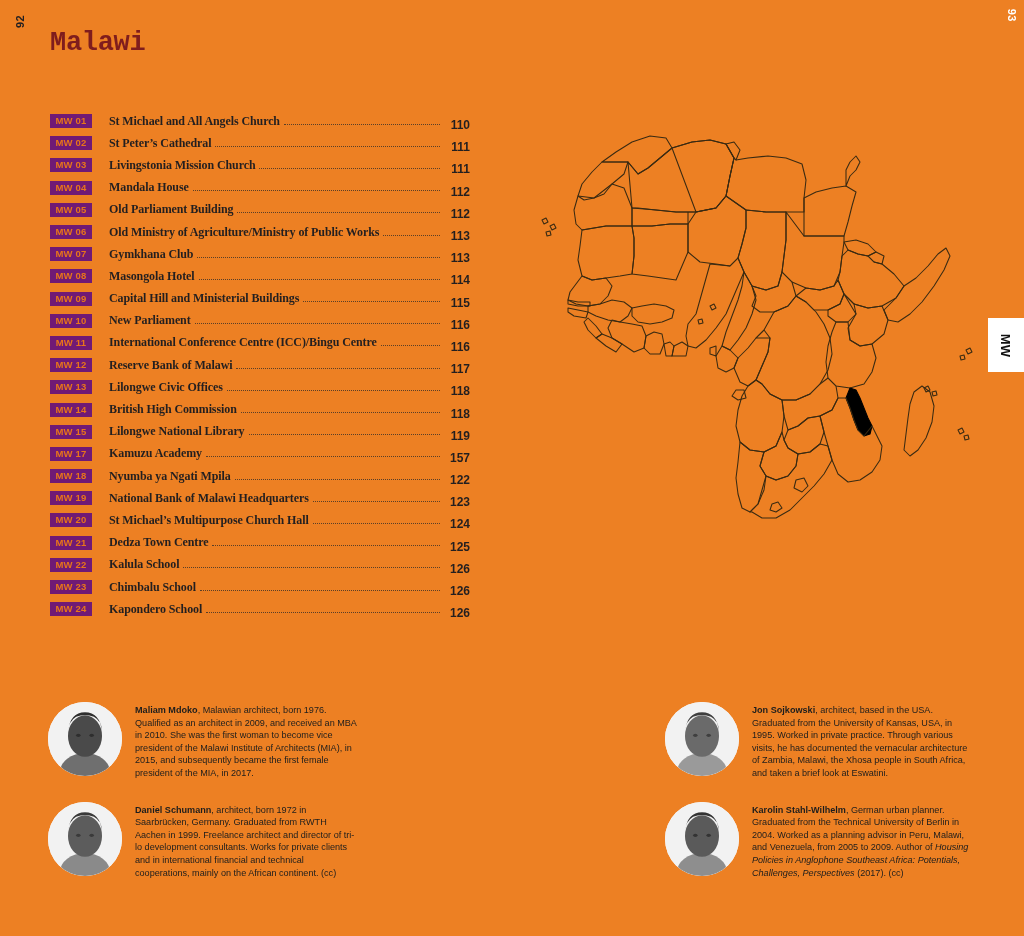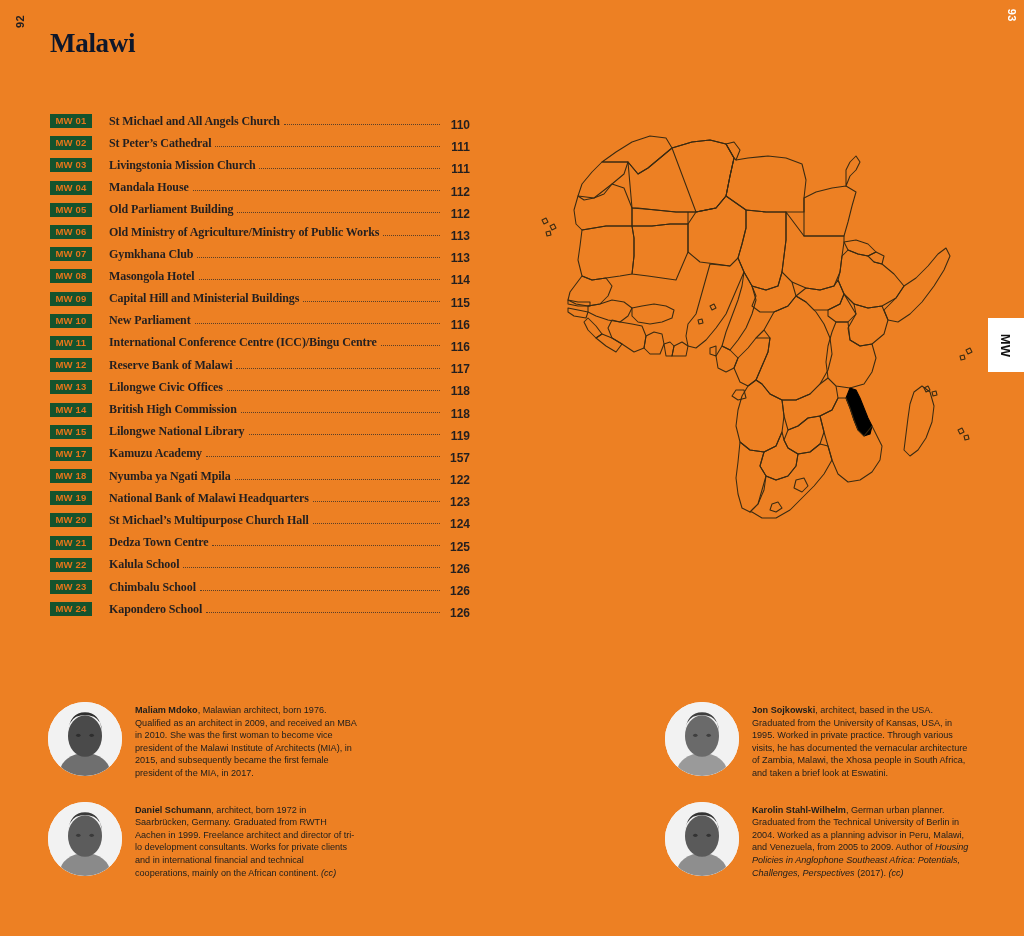--- a/index.html
+++ b/index.html
@@ -47,42 +47,42 @@
   .folio-right .fr-num { font-size: 11px; }
 
   
   .page-title {
     position: absolute;
     left: 50px;
     top: 28px;
     font-size: 27px;
     font-weight: bold;
     letter-spacing: -0.3px;
-    color: #0f172a;
-    font-family: Liberation Serif, serif;
+    color: #7f1d1d;
+    font-family: Liberation Mono, monospace;
   }
 
   
   .toc {
     position: absolute;
     left: 50px;
     top: 110px;
     width: 420px;
   }
   .toc-row {
     display: flex;
     align-items: center;
     height: 22.2px;
   }
   .toc-code {
     flex: 0 0 auto;
     width: 42px;
     height: 14px;
     line-height: 14px;
-    background: #14532d;
+    background: #701a75;
     color: #E8751A;
     font-size: 9.5px;
     font-weight: bold;
     text-align: center;
     letter-spacing: 0.2px;
     box-sizing: border-box;
     font-family: "Liberation Sans Narrow", "Liberation Sans", sans-serif;
   }
   .toc-title {
     flex: 0 0 auto;
@@ -175,21 +175,21 @@
     font-size: 9.1px;
     line-height: 12.6px;
     color: #1d1d1d;
     font-family: "Liberation Sans Narrow", "Liberation Sans", sans-serif;
     padding-top: 2px;
   }
   .bio-name {
     font-weight: bold;
   }
   .bio-em { font-style: italic; }
-  .bio-cc { font-style: italic; font-weight: normal; }
+  .bio-cc { font-weight: normal; }
 </style>
 </head>
 <body>
 
 <div class="folio-left">92</div>
 
 <div class="folio-right">
 
   <span class="fr-num">93</span>
 </div>

